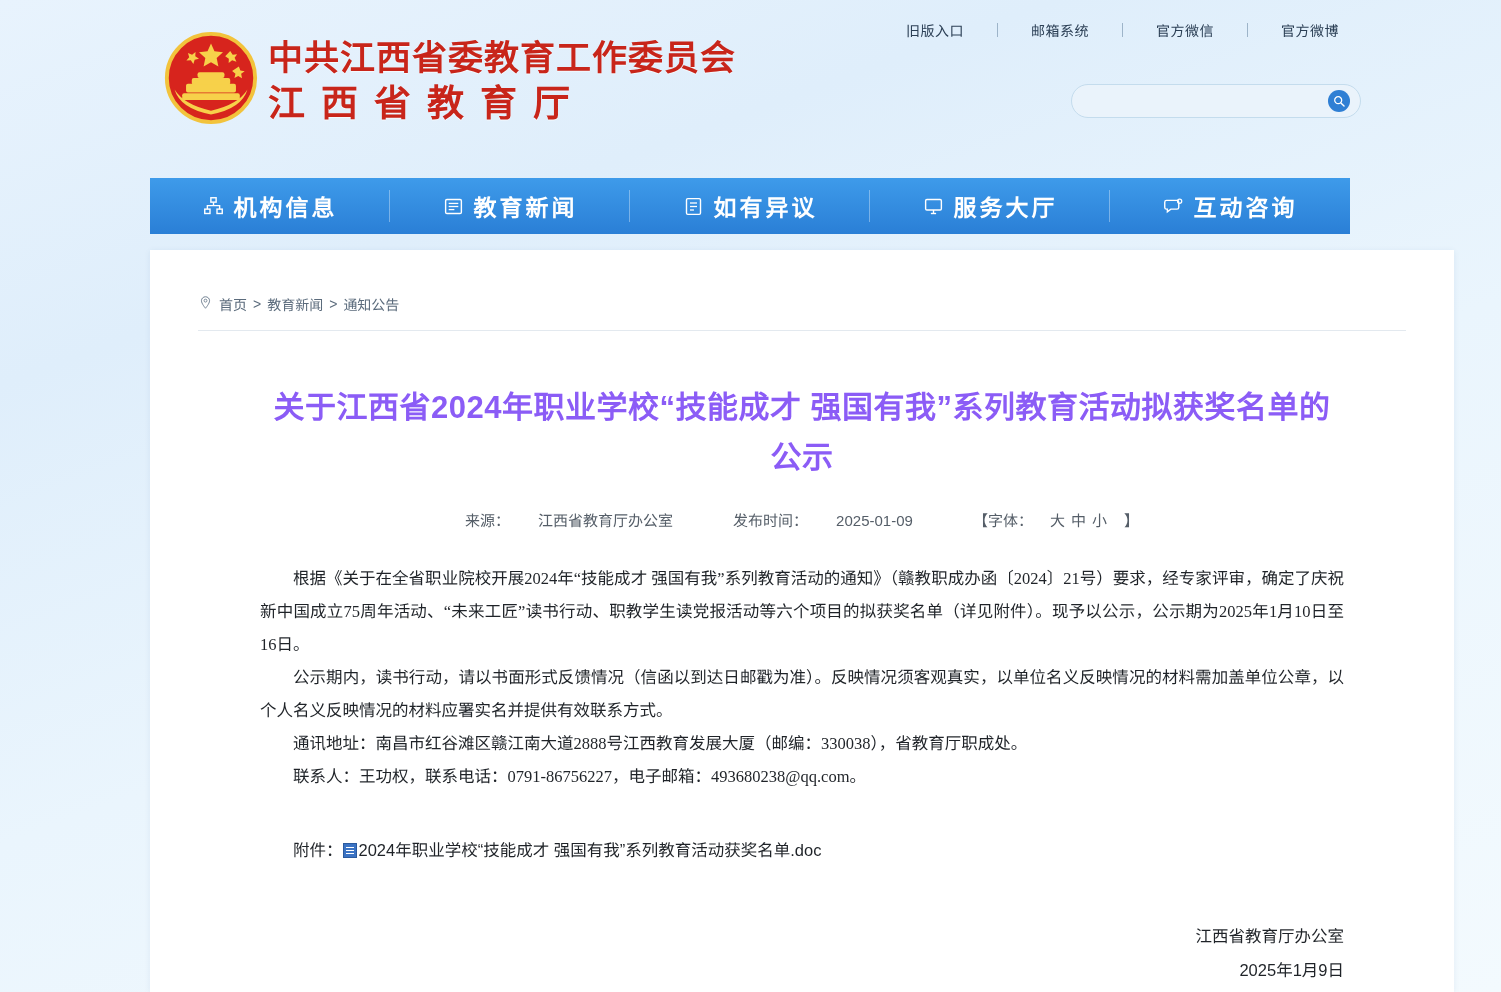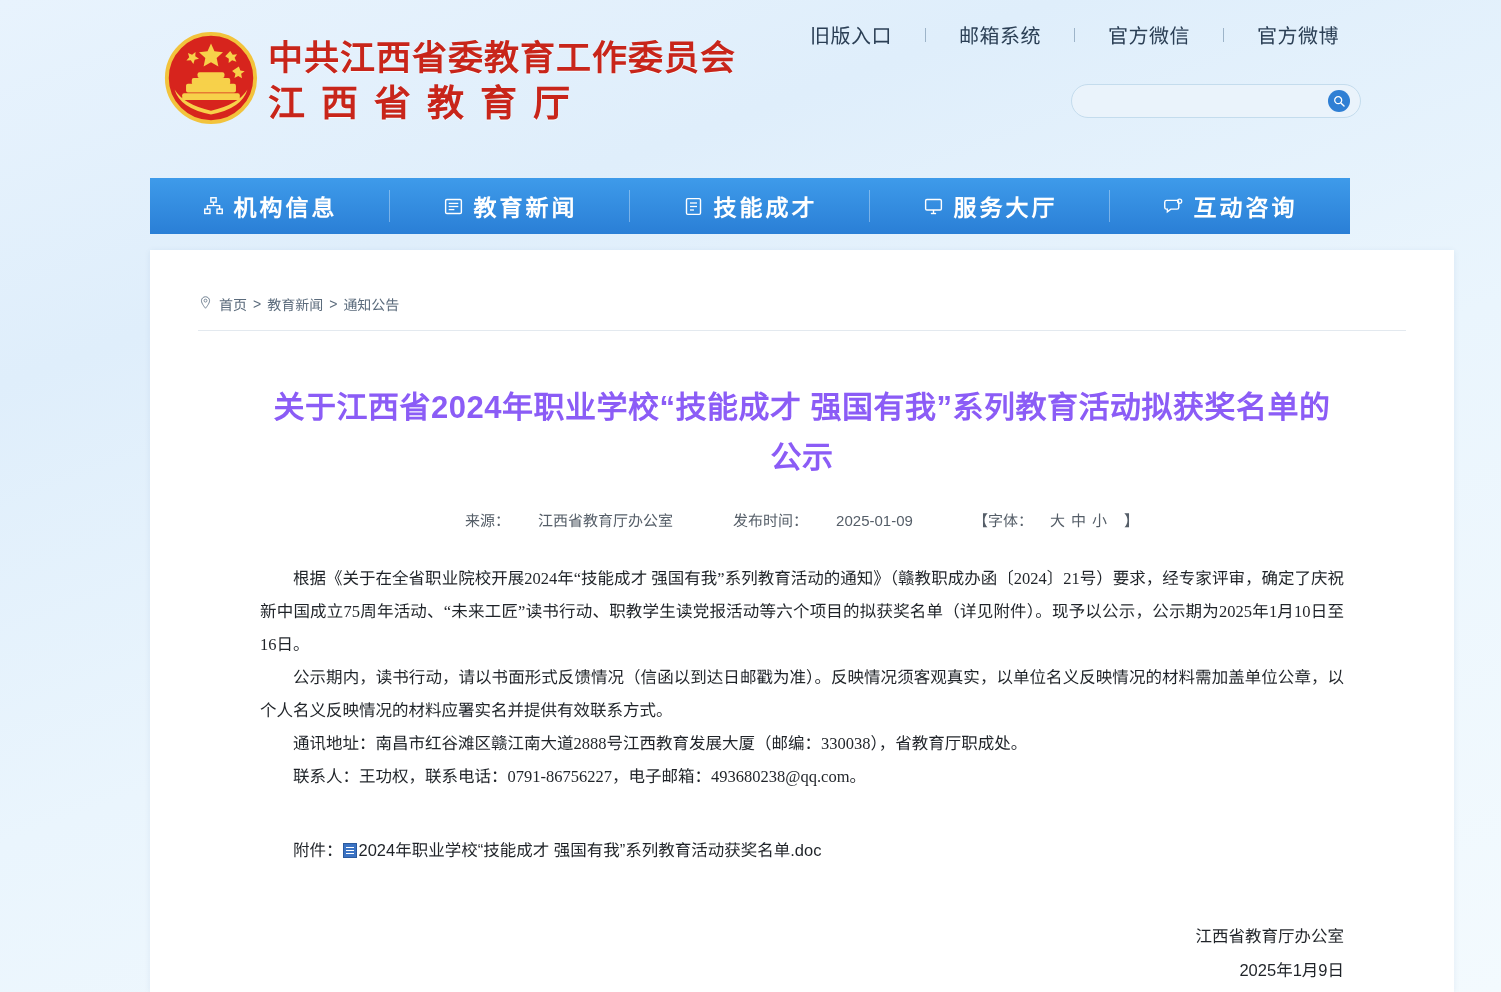--- a/index.html
+++ b/index.html
@@ -14,21 +14,21 @@
     position: relative;
   }
 
   
   .toplinks {
     position: absolute;
     top: 20px; right: 140px;
     display: flex;
     align-items: center;
     gap: 11px;
-    font-size: 20px;
+    font-size: 14px;
     color: #2b3f55;
   }
   .toplinks a {
     color: #2b3f55;
     text-decoration: none;
     padding: 0 22px;
     letter-spacing: .5px;
   }
   .toplinks .divider {
     width: 1px; height: 14px;
@@ -280,21 +280,21 @@
 
   <div class="nav-item">
     <span class="nav-ico">
       <svg viewBox="0 0 24 24" width="21" height="21" aria-hidden="true">
         <rect x="4" y="3" width="16" height="18" rx="1.5" fill="none" stroke="#fff" stroke-width="1.6"></rect>
         <line x1="8" y1="8" x2="16" y2="8" stroke="#fff" stroke-width="1.5"></line>
         <line x1="8" y1="12" x2="16" y2="12" stroke="#fff" stroke-width="1.5"></line>
         <line x1="8" y1="16" x2="12.5" y2="16" stroke="#fff" stroke-width="1.5"></line>
       </svg>
     </span>
-    <span>技能成才</span>
+    <span>如有异议</span>
   </div>
 
   <div class="nav-item">
     <span class="nav-ico">
       <svg viewBox="0 0 24 24" width="21" height="21" aria-hidden="true">
         <rect x="3" y="4" width="18" height="12" rx="1.5" fill="none" stroke="#fff" stroke-width="1.6"></rect>
         <line x1="9" y1="20" x2="15" y2="20" stroke="#fff" stroke-width="1.6"></line>
         <line x1="12" y1="16" x2="12" y2="20" stroke="#fff" stroke-width="1.6"></line>
       </svg>
     </span>

